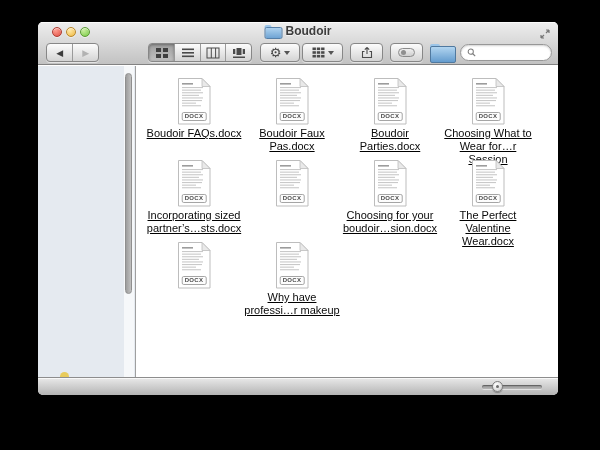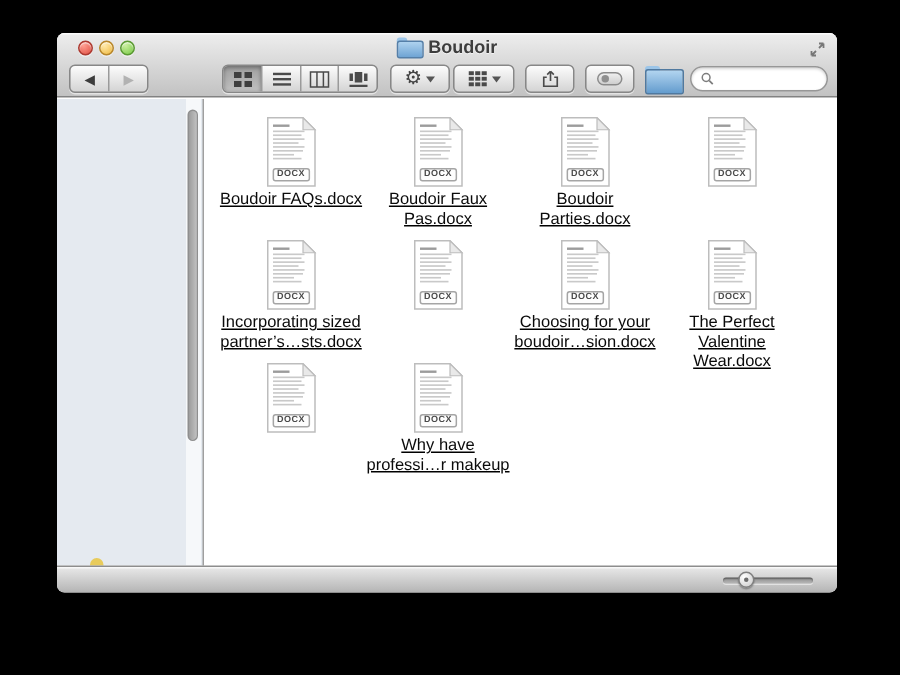--- a/index.html
+++ b/index.html
@@ -329,20 +329,22 @@
           <rect x="7" y="14.2" width="21" height="1.1"></rect>
                     <rect x="7" y="16.8" width="17" height="1.1"></rect>
           <rect x="7" y="19.4" width="21" height="1.1"></rect>
                     <rect x="7" y="22" width="20" height="1.1"></rect>
           <rect x="7" y="24.6" width="14" height="1.1"></rect>
                     <rect x="7" y="27.2" width="19" height="1.1"></rect>
         </g>
       </svg>
       <span class="doc-badge">DOCX</span>
     </div>
+    <span class="file-label">Choosing What to
+Wear for…r Session</span>
   </div>
 
   <div class="file-item" title="Incorporating your partner’s…sts.docx">
     <div class="doc-icon">
       <svg width="38" height="47" viewBox="0 0 38 47">
         <path d="M3.5,0.5 h23.5 l8,8 v37.5 h-31.5 z" fill="#ffffff" stroke="#bdbdbd"></path>
         <path d="M27,0.5 v8 h8 z" fill="#e9e9e9" stroke="#bdbdbd" stroke-width="0.8"></path>
         <g fill="#9c9c9c">
                     <rect x="7" y="5" width="11" height="1.6"></rect>
                   </g>

